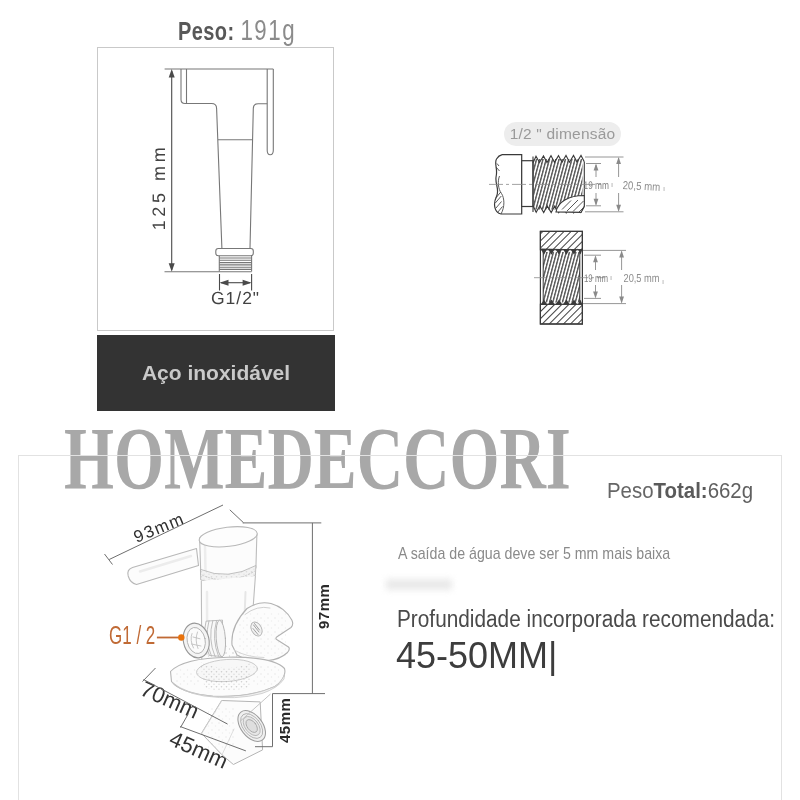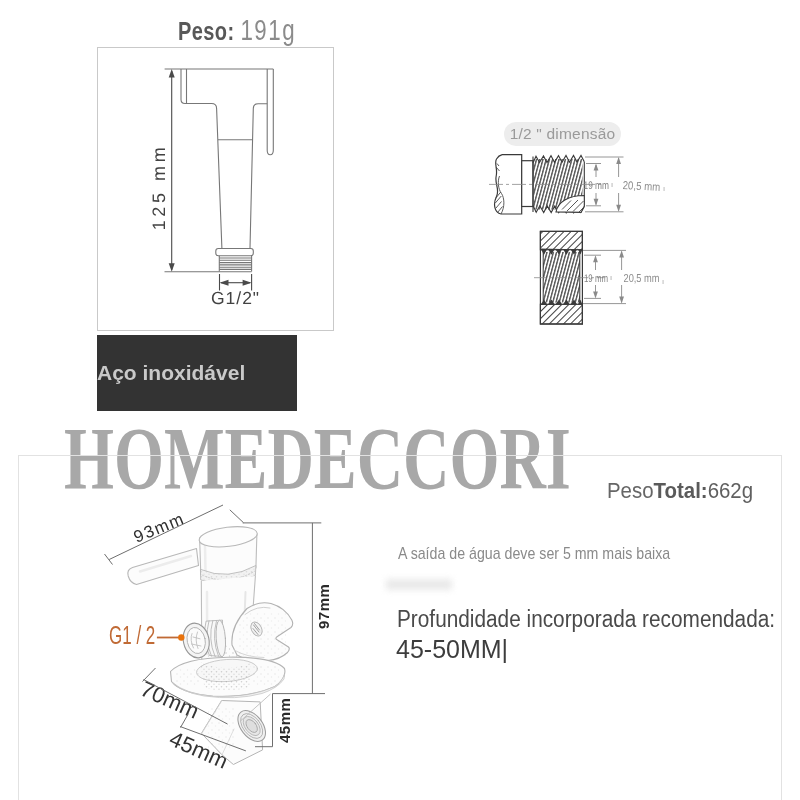--- a/index.html
+++ b/index.html
@@ -4,34 +4,34 @@
 html,body{margin:0;padding:0;width:800px;height:800px;background:#fff;overflow:hidden}
 body{font-family:"Liberation Sans",sans-serif;position:relative}
 .abs{position:absolute;white-space:nowrap;opacity:.999}
 </style></head>
 <body>
 
 <div class="abs" style="left:178px;top:14px;font-size:26px;color:#585858;font-weight:bold;letter-spacing:.5px;transform:scaleX(0.77);transform-origin:left top">Peso: <span style="font-weight:normal;color:#8b8b8b;font-size:29px;letter-spacing:2px">191g</span></div>
 
 <div class="abs" style="left:97px;top:47px;width:235px;height:282px;border:1px solid #c9c9c9"></div>
 
-<div class="abs" style="left:97px;top:335px;width:200px;height:76px;background:#333333;color:#c9c9c9;font-size:21px;font-weight:bold;line-height:76px;letter-spacing:0px">Aço inoxidável</div>
+<div class="abs" style="left:97px;top:335px;width:238px;height:76px;background:#333333;color:#c9c9c9;font-size:21px;font-weight:bold;text-align:center;line-height:76px;letter-spacing:0px">Aço inoxidável</div>
 
 <div class="abs" style="left:504px;top:122px;width:117px;height:24px;background:#ededed;border-radius:12px;color:#9a9a9a;font-size:15.5px;text-align:center;line-height:24px;letter-spacing:.2px">1/2 " dimensão</div>
 
 <div class="abs" id="wm" style="left:64px;top:408px;font-family:'Liberation Serif',serif;font-weight:bold;font-size:88px;color:#a8a8a8;letter-spacing:0px;transform:scaleX(0.73);transform-origin:left top">HOMEDECCORI</div>
 
 <div class="abs" style="left:18px;top:455px;width:762px;height:360px;border:1px solid #e2e2e2"></div>
 
 <div class="abs" style="left:607px;top:479px;font-size:21.5px;color:#666;transform:scaleX(0.95);transform-origin:left top">Peso<span style="font-weight:bold;color:#5a5a5a">Total:</span><span style="color:#606060">662g</span></div>
 
 <div class="abs" style="left:398px;top:544px;font-size:17px;color:#8a8a8a;transform:scaleX(0.835);transform-origin:left top">A saída de água deve ser 5 mm mais baixa</div>
 <div class="abs" style="left:386px;top:579px;width:66px;height:11px;background:#dedede;filter:blur(3px);opacity:.65"></div>
 <div class="abs" style="left:397px;top:606px;font-size:23.5px;color:#4a4a4a;transform:scaleX(0.885);transform-origin:left top">Profundidade incorporada recomendada:</div>
-<div class="abs" style="left:396px;top:635px;font-size:25px;color:#3d3d3d">45-50MM|</div>
+<div class="abs" style="left:396px;top:635px;font-size:36px;color:#3d3d3d">45-50MM|</div>
 
 <div class="abs" style="left:131px;top:529px;font-size:17px;color:#2e2e2e;transform:rotate(-22deg);transform-origin:left top;letter-spacing:1.5px">93mm</div>
 <div class="abs" style="left:147px;top:676px;font-size:22px;color:#333;transform:rotate(24deg);transform-origin:left top">70mm</div>
 <div class="abs" style="left:176px;top:726px;font-size:22px;color:#333;transform:rotate(24deg);transform-origin:left top">45mm</div>
 <div class="abs" style="left:315px;top:629px;font-size:15px;font-weight:bold;color:#2a2a2a;transform:rotate(-90deg);transform-origin:left top;letter-spacing:.5px">97mm</div>
 <div class="abs" style="left:276px;top:743px;font-size:15px;font-weight:bold;color:#2a2a2a;transform:rotate(-90deg);transform-origin:left top;letter-spacing:.5px">45mm</div>
 <div class="abs" style="left:109px;top:621px;font-size:25px;color:#c06a35;transform:scaleX(0.68);transform-origin:left top">G1 / 2</div>
 
 <svg class="abs" style="left:0;top:0;text-rendering:geometricPrecision" width="800" height="800" viewBox="0 0 800 800">
 <defs>

